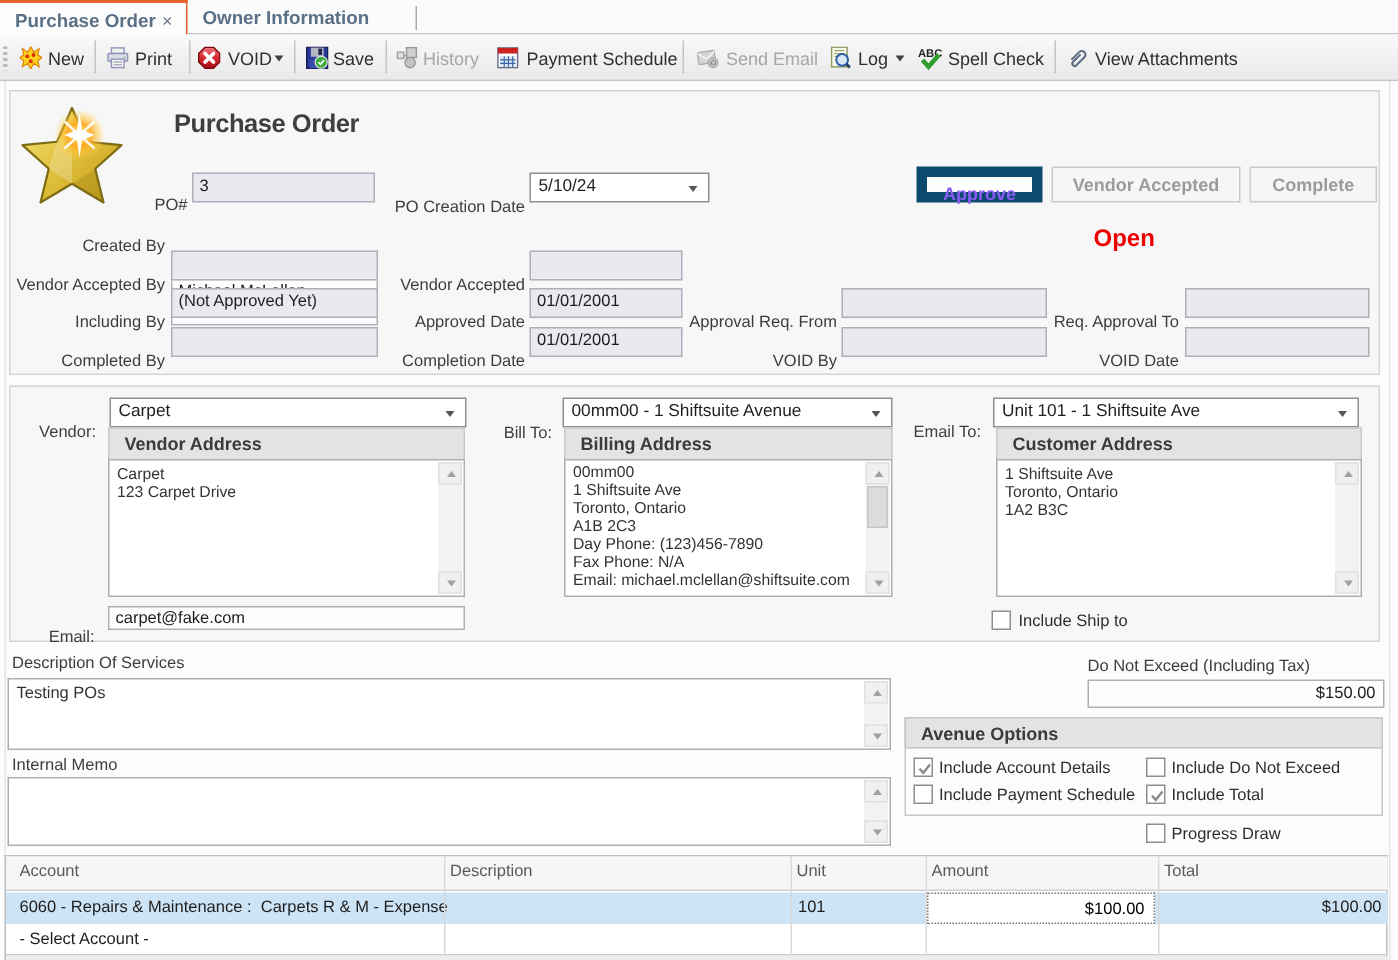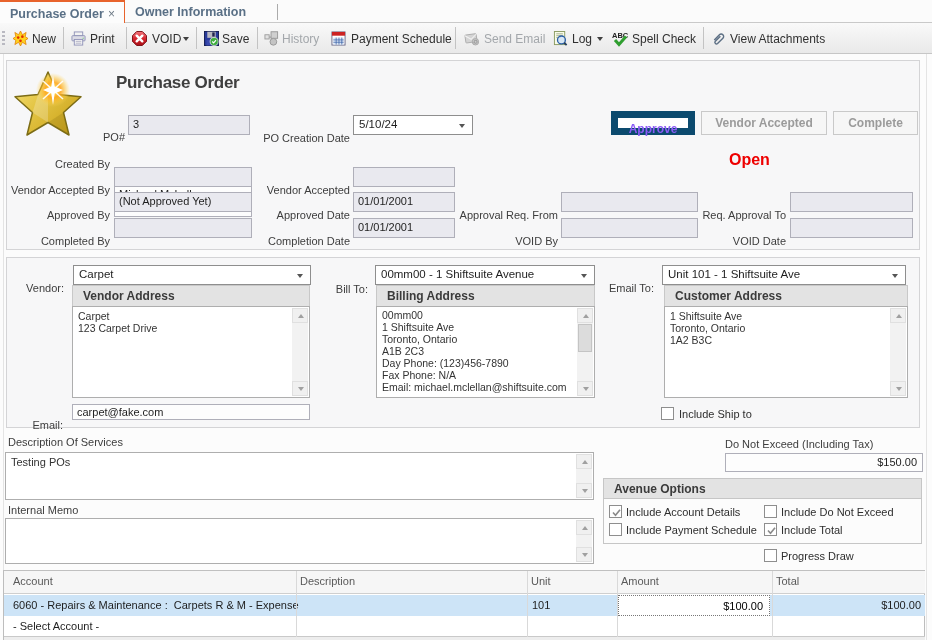--- a/index.html
+++ b/index.html
@@ -185,21 +185,21 @@
   <div class="btn" style="left:611px;top:111px;width:84px;">Approve</div>
   <div class="btn dis" style="left:701px;top:111px;width:126px;">Vendor Accepted</div>
   <div class="btn dis" style="left:833px;top:111px;width:85px;">Complete</div>
   <div class="abs" style="left:729px;top:151px;font-size:16px;font-weight:bold;color:#ee0000;">Open</div>
   <div class="lblr" style="right:822px;top:146px;">Created By</div>
   <div class="inp inpw" style="left:114px;top:141px;width:138px;height:32px;margin-top:44px;">Michael McLellan</div>
   <div class="lblr" style="right:822px;top:172px;">Vendor Accepted By</div>
   <div class="inp" style="left:114px;top:167px;width:138px;height:20px;"></div>
   <div class="lblr" style="right:582px;top:172px;">Vendor Accepted</div>
   <div class="inp" style="left:353px;top:167px;width:102px;height:20px;"></div>
-  <div class="lblr" style="right:822px;top:197px;">Approved By</div>
+  <div class="lblr" style="right:822px;top:197px;">Including By</div>
   <div class="inp" style="left:114px;top:192px;width:138px;height:20px;">(Not Approved Yet)</div>
   <div class="lblr" style="right:582px;top:197px;">Approved Date</div>
   <div class="inp" style="left:353px;top:192px;width:102px;height:20px;">01/01/2001</div>
   <div class="lblr" style="right:374px;top:197px;">Approval Req. From</div>
   <div class="inp" style="left:561px;top:192px;width:137px;height:20px;"></div>
   <div class="lblr" style="right:146px;top:197px;">Req. Approval To</div>
   <div class="inp" style="left:790px;top:192px;width:123px;height:20px;"></div>
   <div class="lblr" style="right:822px;top:223px;">Completed By</div>
   <div class="inp" style="left:114px;top:218px;width:138px;height:20px;"></div>
   <div class="lblr" style="right:582px;top:223px;">Completion Date</div>

